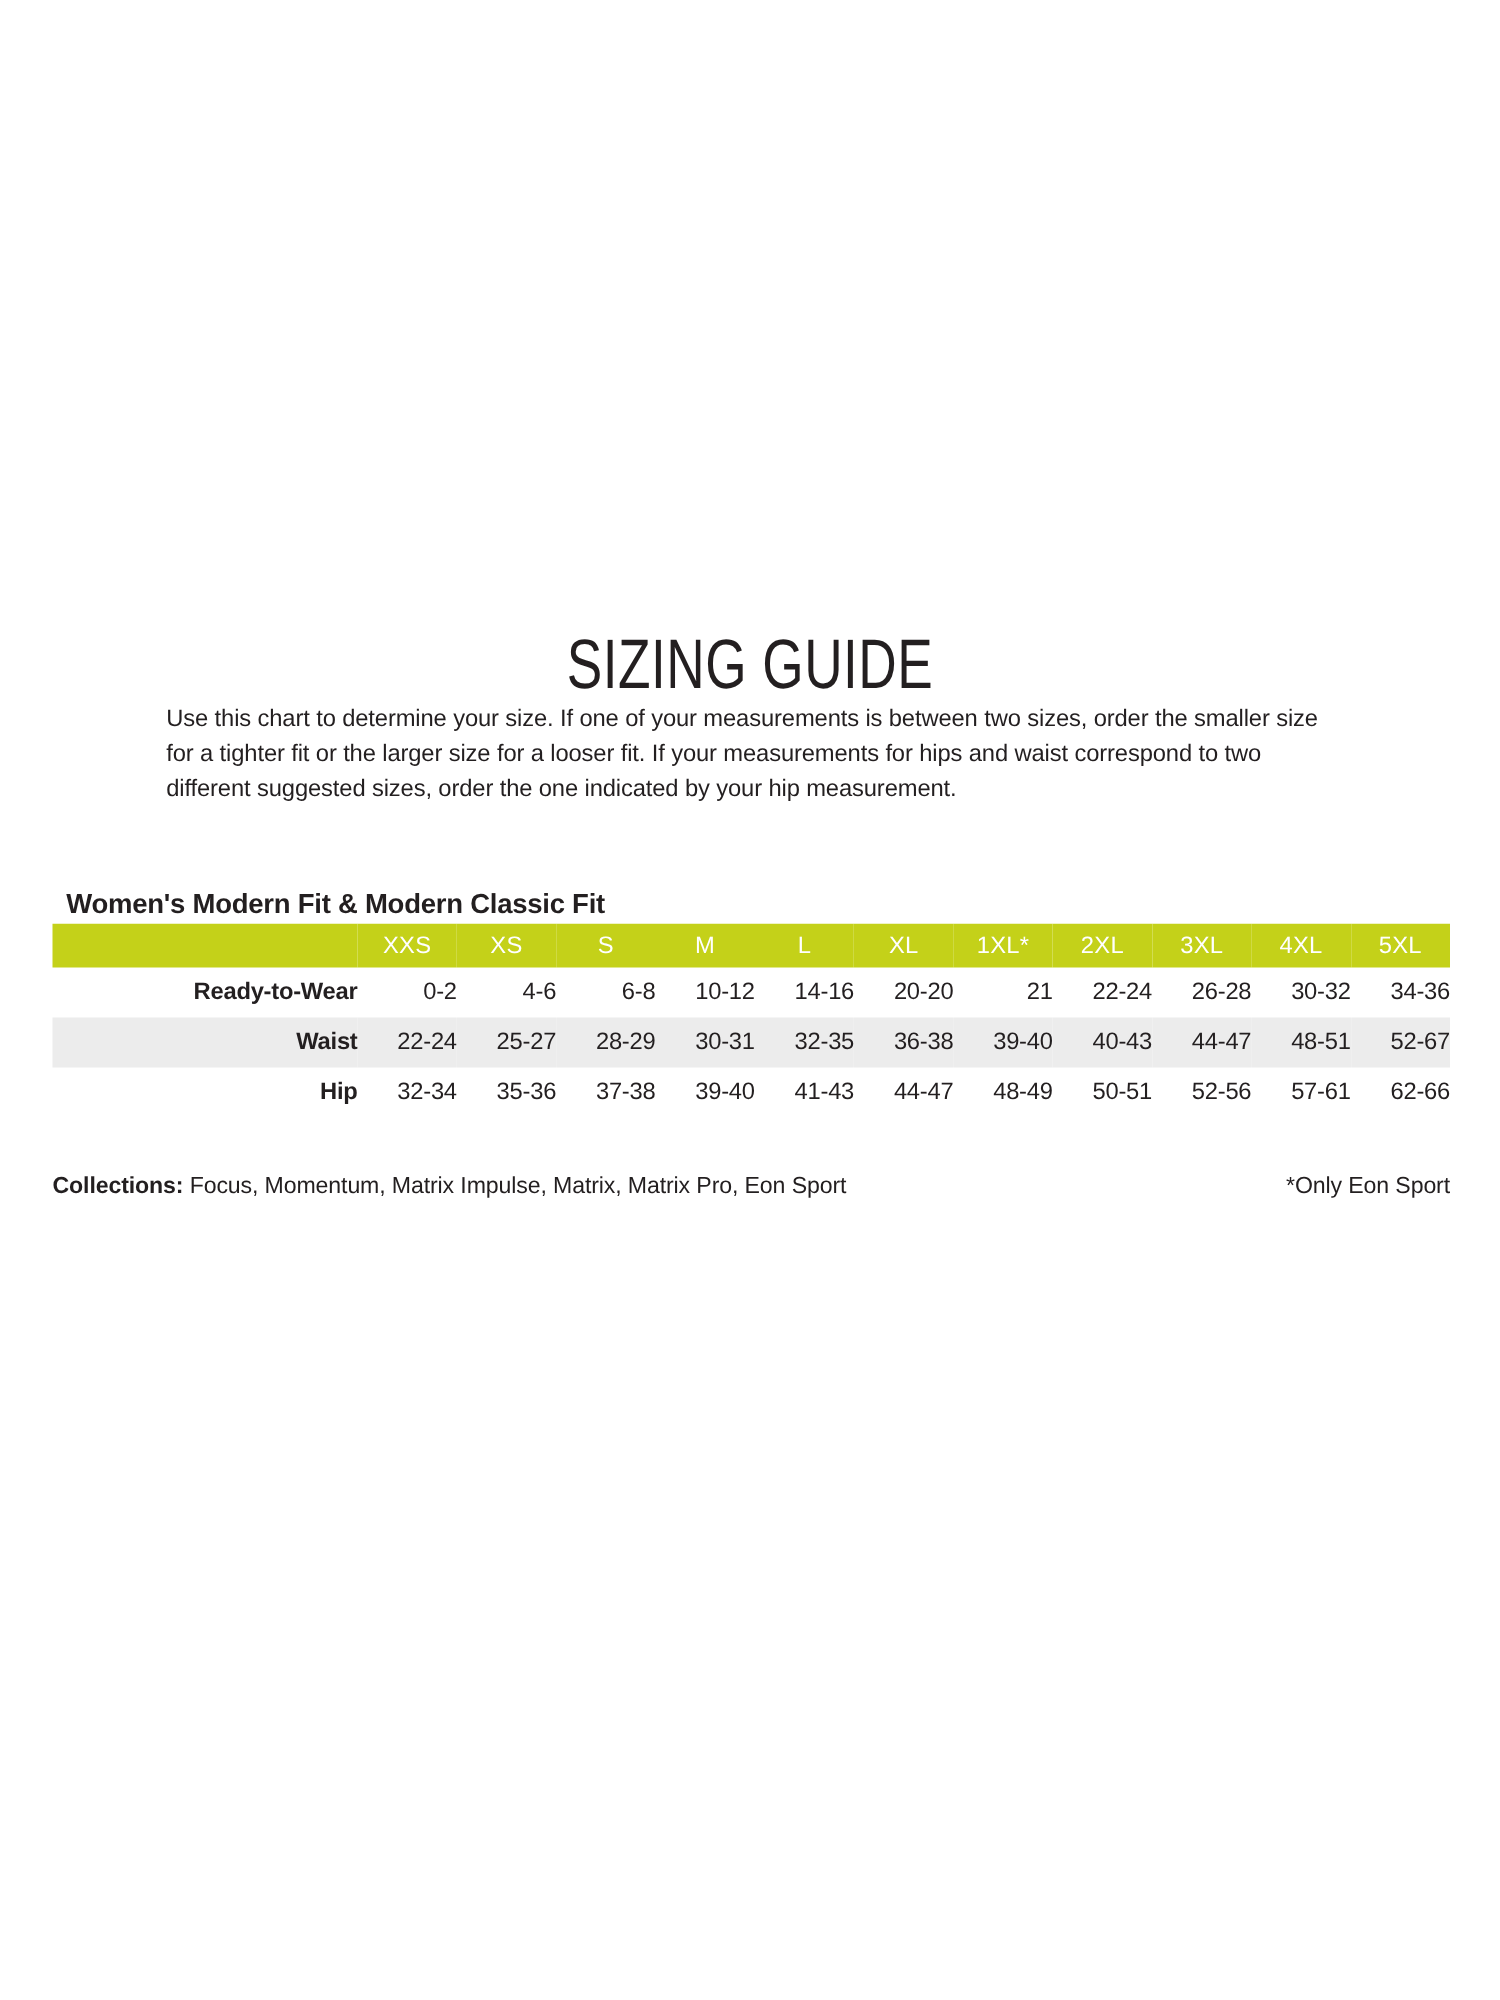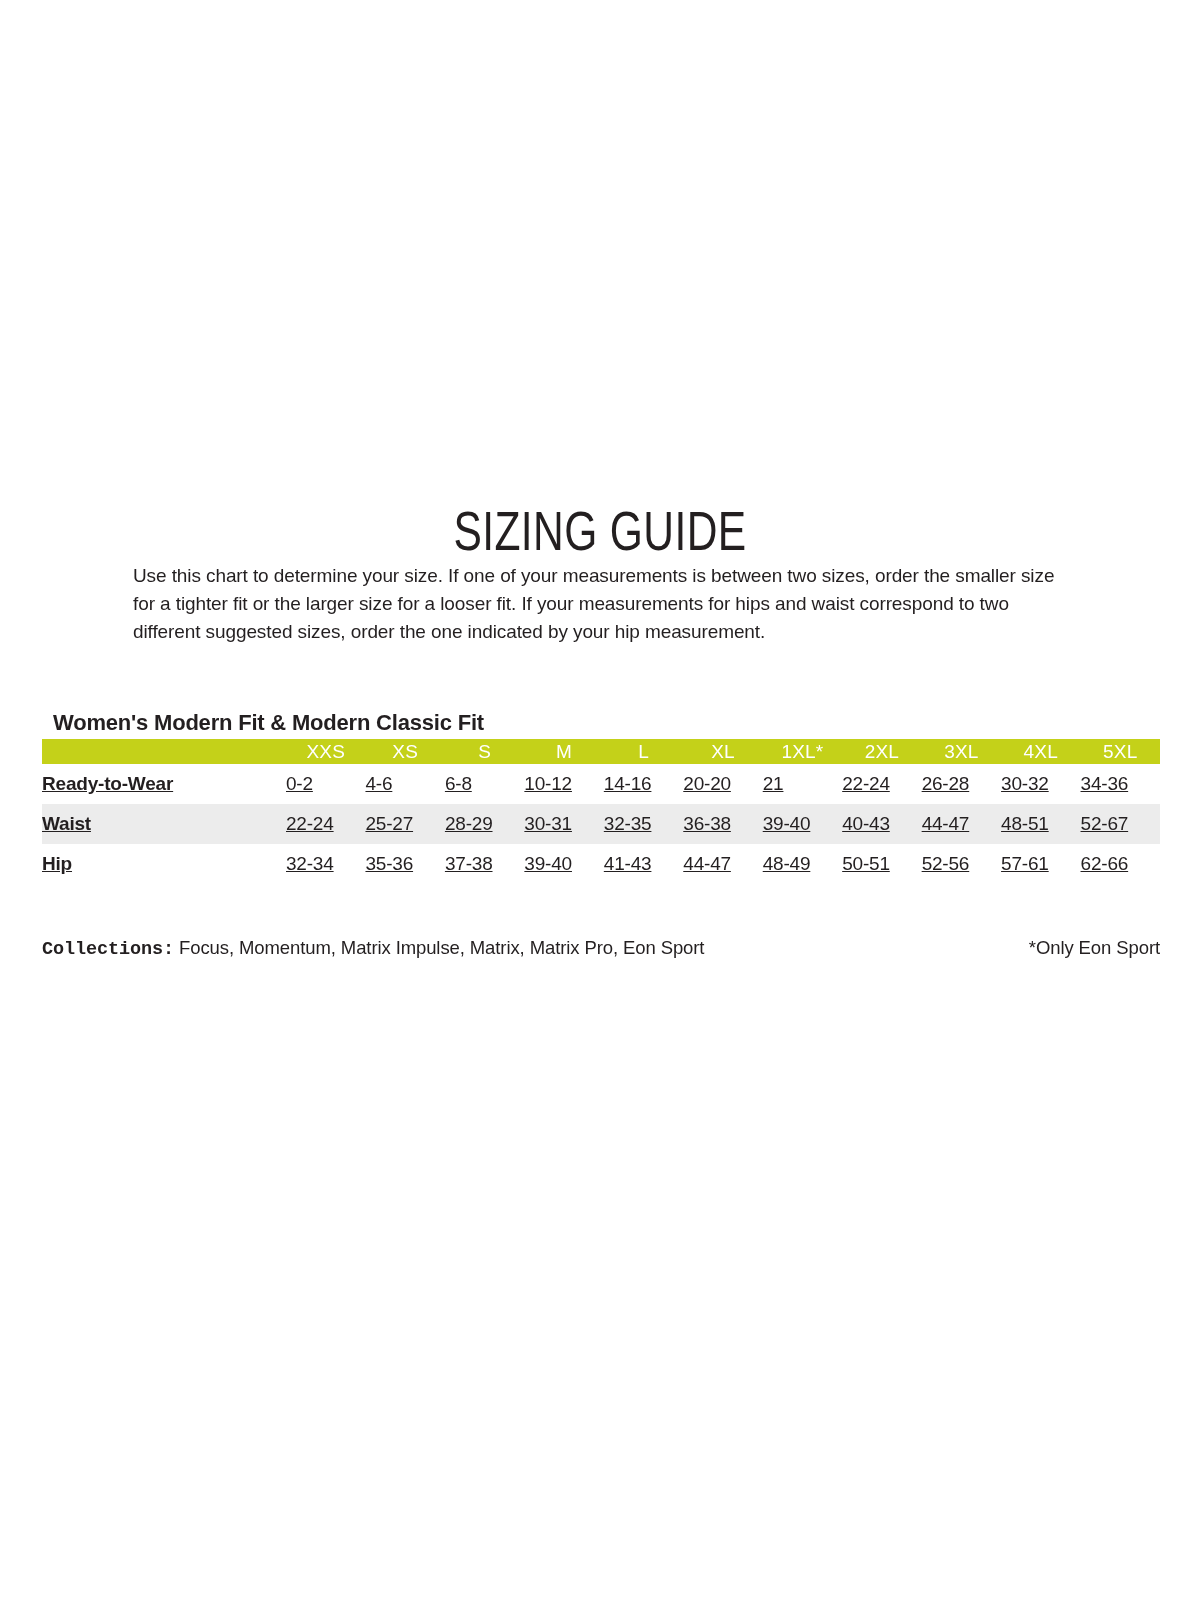--- a/index.html
+++ b/index.html
@@ -30,35 +30,35 @@
   .table-wrap{
     position:absolute;top:739px;left:42px;width:1118px;
   }
   table{
     width:100%;border-collapse:collapse;table-layout:fixed;
     font-size:19px;color:var(--text);
   }
   col.label-col{width:244px;}
   thead th{
     background:var(--accent);color:#ffffff;font-weight:400;
-    height:25px;text-align:center;letter-spacing:0.2px;
+    height:35px;text-align:center;letter-spacing:0.2px;
     padding:0;vertical-align:middle;
   }
   tbody th,tbody td{
-    height:40px;text-align:left;padding:0;vertical-align:middle;
-    font-weight:400;letter-spacing:-0.2px;text-decoration:underline;
+    height:40px;text-align:right;padding:0;vertical-align:middle;
+    font-weight:400;letter-spacing:-0.2px;
   }
   tbody th{font-weight:bold;}
   tbody tr:nth-child(even){background:var(--alt-row);}
   .chart-footer{
     position:absolute;top:937px;left:42px;width:1118px;
     display:flex;justify-content:space-between;align-items:baseline;
     font-size:18.5px;letter-spacing:-0.1px;
   }
-  .chart-footer .collections-label{font-weight:bold;font-family:Liberation Mono, monospace;}
+  .chart-footer .collections-label{font-weight:bold;}
 </style>
 </head>
 <body>
 
 <h1 class="page-title">SIZING GUIDE</h1>
 
 <p class="intro">Use this chart to determine your size. If one of your measurements is between two sizes, order the smaller size for a tighter fit or the larger size for a looser fit. If your measurements for hips and waist correspond to two different suggested sizes, order the one indicated by your hip measurement.</p>
 
 <h2 class="chart-heading">Women's Modern Fit &amp; Modern Classic Fit</h2>
 

